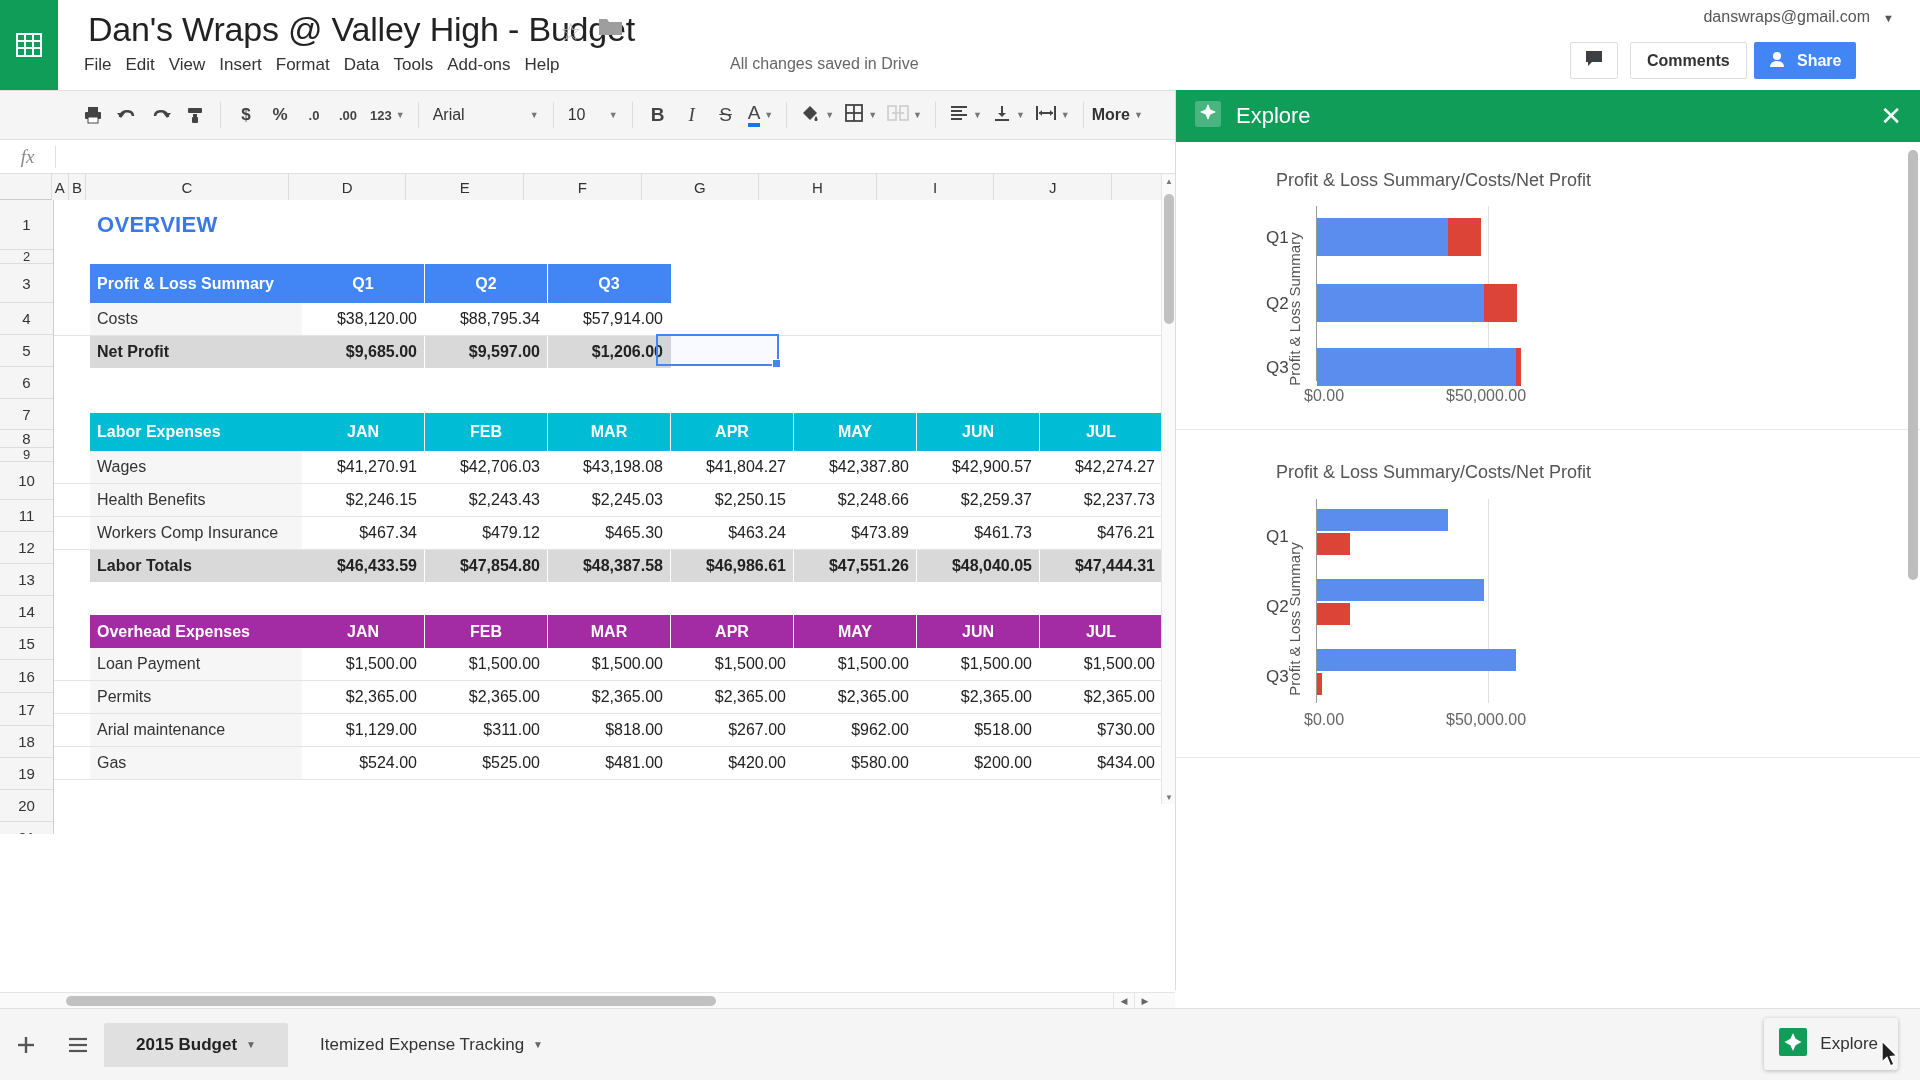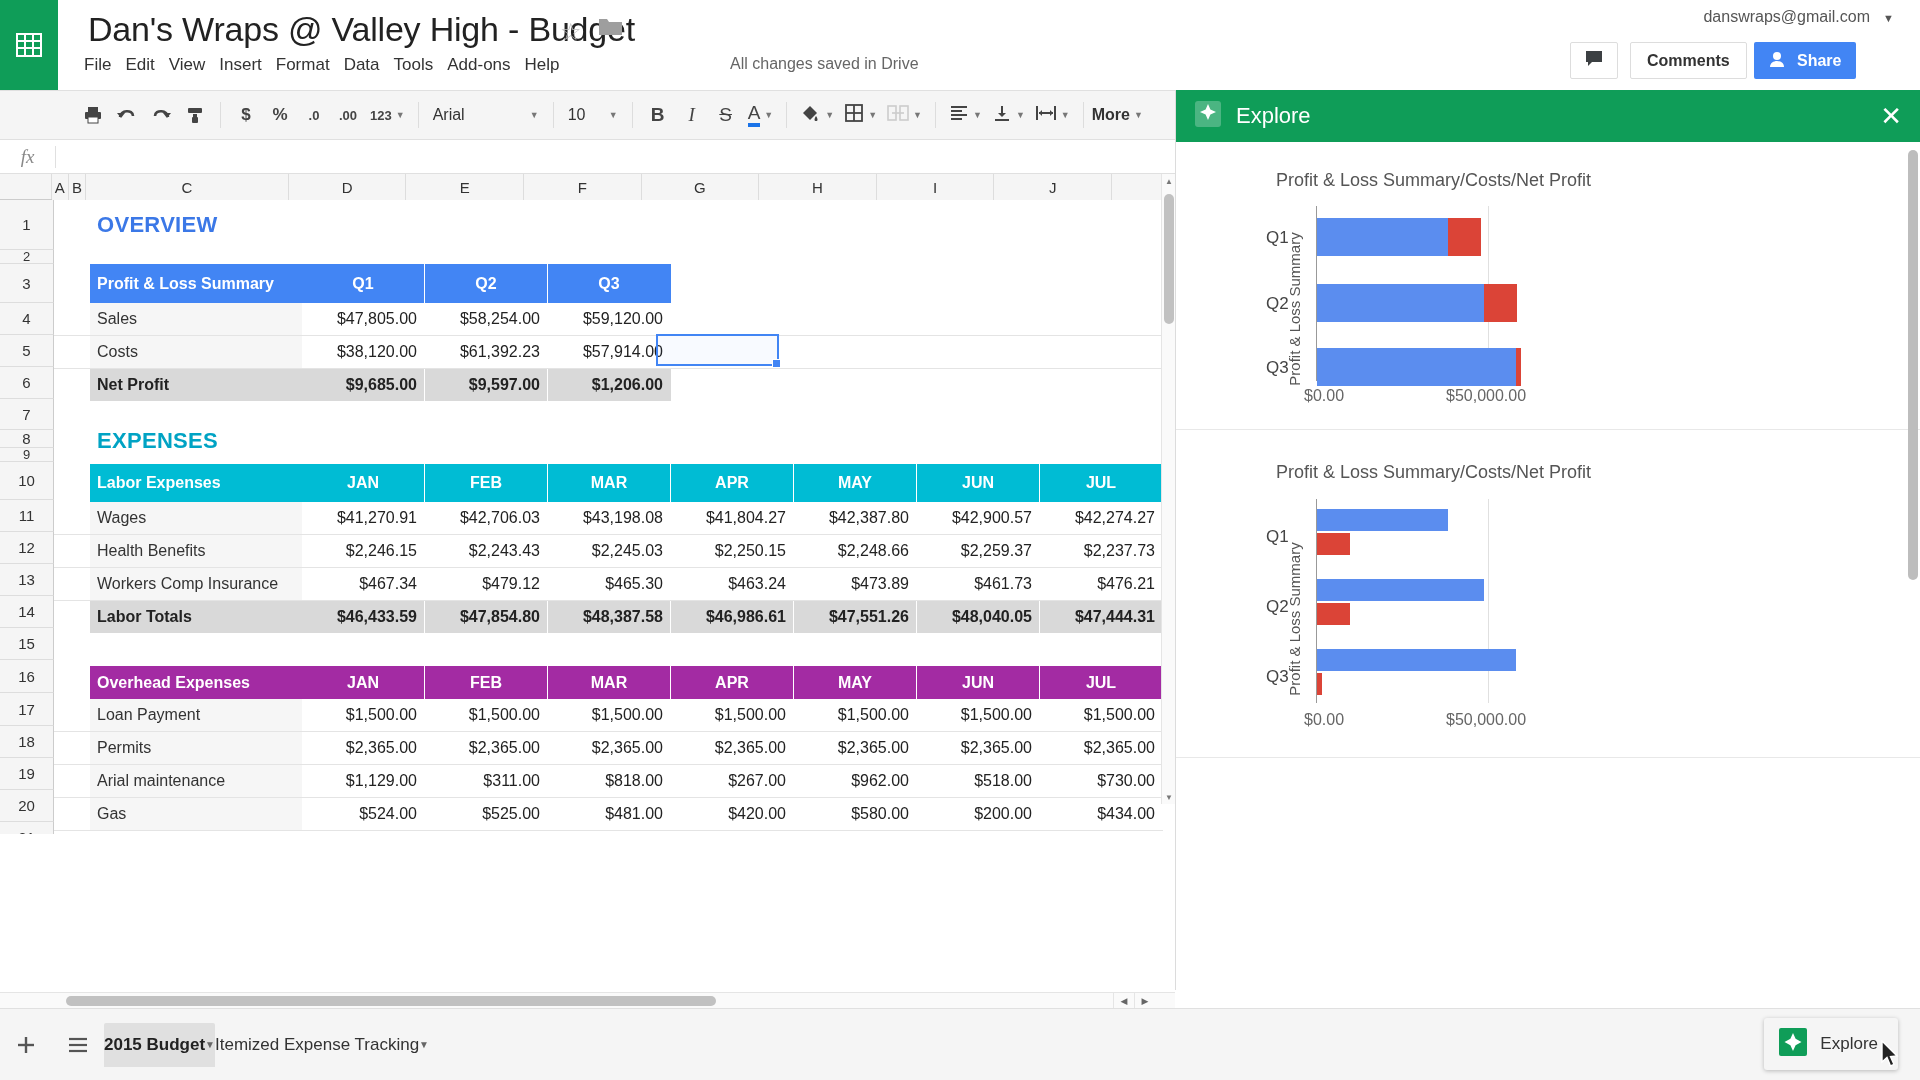--- a/index.html
+++ b/index.html
@@ -146,21 +146,21 @@
   .hbtns { position: absolute; right: 20px; top: 0px; display: flex; gap: 0; }
   .hbtn { width: 21px; height: 16px; display:flex;align-items:center;justify-content:center; font-size: 9px; color: #666; border-left: 1px solid #e5e5e5; cursor: pointer;}
 
   
   .sheetbar {
     position: absolute; left: 0; bottom: 0; width: 1920px; height: 72px;
     background: #f5f5f5; border-top: 1px solid #e0e0e0; display: flex; align-items: center;
   }
   .sb-icon { width: 52px; height: 72px; display: flex; align-items: center; justify-content: center; cursor: pointer; color: #555; }
   .sheet-tab {
-    height: 44px; display: flex; align-items: center; padding: 0 0;
+    height: 44px; display: flex; align-items: center; gap: 9px; padding: 0 32px;
     font-size: 17px; color: #333; cursor: pointer; border-radius: 2px 2px 0 0;
   }
   .sheet-tab.active { background: #e0e0e0; font-weight: bold; color: #222; }
   .sheet-tab .tcaret { font-size: 10px; color: #666; }
   .explore-fab {
     position: absolute; right: 22px; bottom: 10px; height: 52px; padding: 0 20px 0 12px;
     background: #f5f5f5; border-radius: 3px; display: flex; align-items: center; gap: 10px;
     box-shadow: 0 1px 4px rgba(0,0,0,.25); cursor: pointer;
   }
   .explore-fab .lbl { font-size: 17px; color: #333; }
@@ -466,56 +466,43 @@
 
       <div class="row">
         <div class="cell" style="width:36px;height:39px"></div>
         <div class="cell hdr-blue" style="width:212px;height:39px">Profit &amp; Loss Summary</div>
         <div class="cell hdr-blue hdr-cell-center" style="width:123px;height:39px;border-right:1px solid #fff">Q1</div>
         <div class="cell hdr-blue hdr-cell-center" style="width:123px;height:39px;border-right:1px solid #fff">Q2</div>
         <div class="cell hdr-blue hdr-cell-center" style="width:123px;height:39px">Q3</div>
         <div class="cell" style="width:492px;height:39px"></div>
       </div>
 
-      <div class="row grid-line-bottom">
-        <div class="cell" style="width:36px;height:32px"></div>
-        <div class="cell lbl-cell" style="width:212px;height:32px">Sales</div>
-        <div class="cell num data-cell" style="width:123px;height:32px">$47,805.00</div>
-        <div class="cell num data-cell" style="width:123px;height:32px">$58,254.00</div>
-        <div class="cell num data-cell" style="width:123px;height:32px">$59,120.00</div>
-        <div class="cell" style="width:492px;height:32px"></div>
-      </div>
 
       <div class="row grid-line-bottom">
         <div class="cell" style="width:36px;height:32px"></div>
         <div class="cell lbl-cell" style="width:212px;height:32px">Costs</div>
         <div class="cell num data-cell" style="width:123px;height:32px">$38,120.00</div>
-        <div class="cell num data-cell" style="width:123px;height:32px">$61,392.23</div>
+        <div class="cell num data-cell" style="width:123px;height:32px">$88,795.34</div>
         <div class="cell num data-cell" style="width:123px;height:32px">$57,914.00</div>
         <div class="cell" style="width:492px;height:32px"></div>
       </div>
 
       <div class="row">
         <div class="cell" style="width:36px;height:32px"></div>
         <div class="cell tot-row" style="width:212px;height:32px">Net Profit</div>
         <div class="cell num tot-row" style="width:123px;height:32px;border-right:1px solid #fff">$9,685.00</div>
         <div class="cell num tot-row" style="width:123px;height:32px;border-right:1px solid #fff">$9,597.00</div>
         <div class="cell num tot-row" style="width:123px;height:32px">$1,206.00</div>
         <div class="cell" style="width:492px;height:32px"></div>
       </div>
 
       <div class="row">
         <div class="cell" style="width:1109px;height:31px"></div>
       </div>
 
-      <div class="row">
-        <div class="cell" style="width:36px;height:18px"></div>
-        <div class="cell sec-title cyan" style="width:300px;height:18px;overflow:visible">EXPENSES</div>
-        <div class="cell" style="width:773px;height:18px"></div>
-      </div>
 
       <div class="row">
         <div class="cell" style="width:1109px;height:14px"></div>
       </div>
 
       <div class="row">
         <div class="cell" style="width:36px;height:38px"></div>
         <div class="cell hdr-cyan" style="width:212px;height:38px">Labor Expenses</div>
         <div class="cell hdr-cyan hdr-cell-center" style="width:123px;height:38px;border-right:1px solid #fff">JAN</div>
         <div class="cell hdr-cyan hdr-cell-center" style="width:123px;height:38px;border-right:1px solid #fff">FEB</div>

